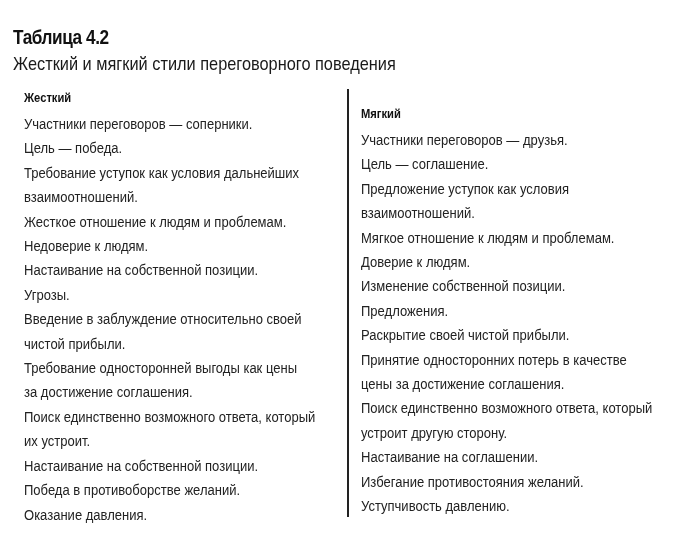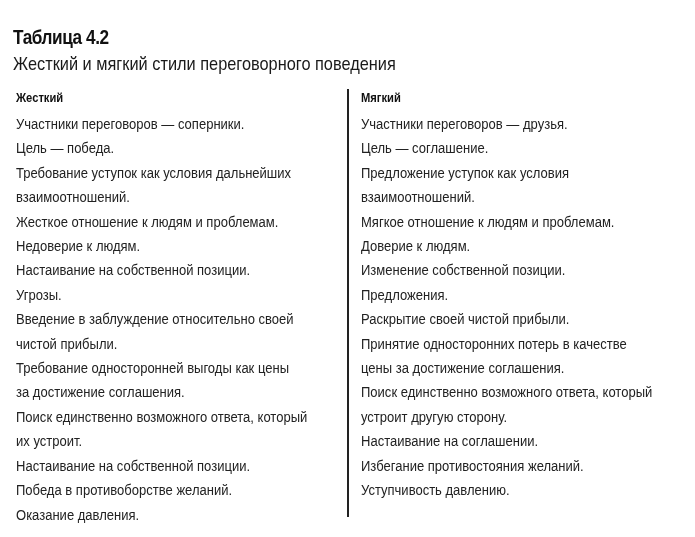--- a/index.html
+++ b/index.html
@@ -34,22 +34,22 @@
     font-size: 19px;
     transform: scaleX(0.86);
     transform-origin: left top;
     white-space: nowrap;
     color: #1a1a1a;
   }
   .col {
     position: absolute;
     top: 89px;
   }
-  .col-left { left: 16px; width: 318px; }
-  .col-right { left: 361px; width: 330px; }
+  .col-left { left: 24px; width: 318px; }
+  .col-right { left: 361px; width: 330px; margin-top: 16px; }
   .col-header {
     font-size: 13px;
     font-weight: bold;
     height: 18px;
     line-height: 18px;
     transform: scaleX(0.86);
     transform-origin: left top;
     white-space: nowrap;
     color: #111;
     margin-bottom: 5px;

